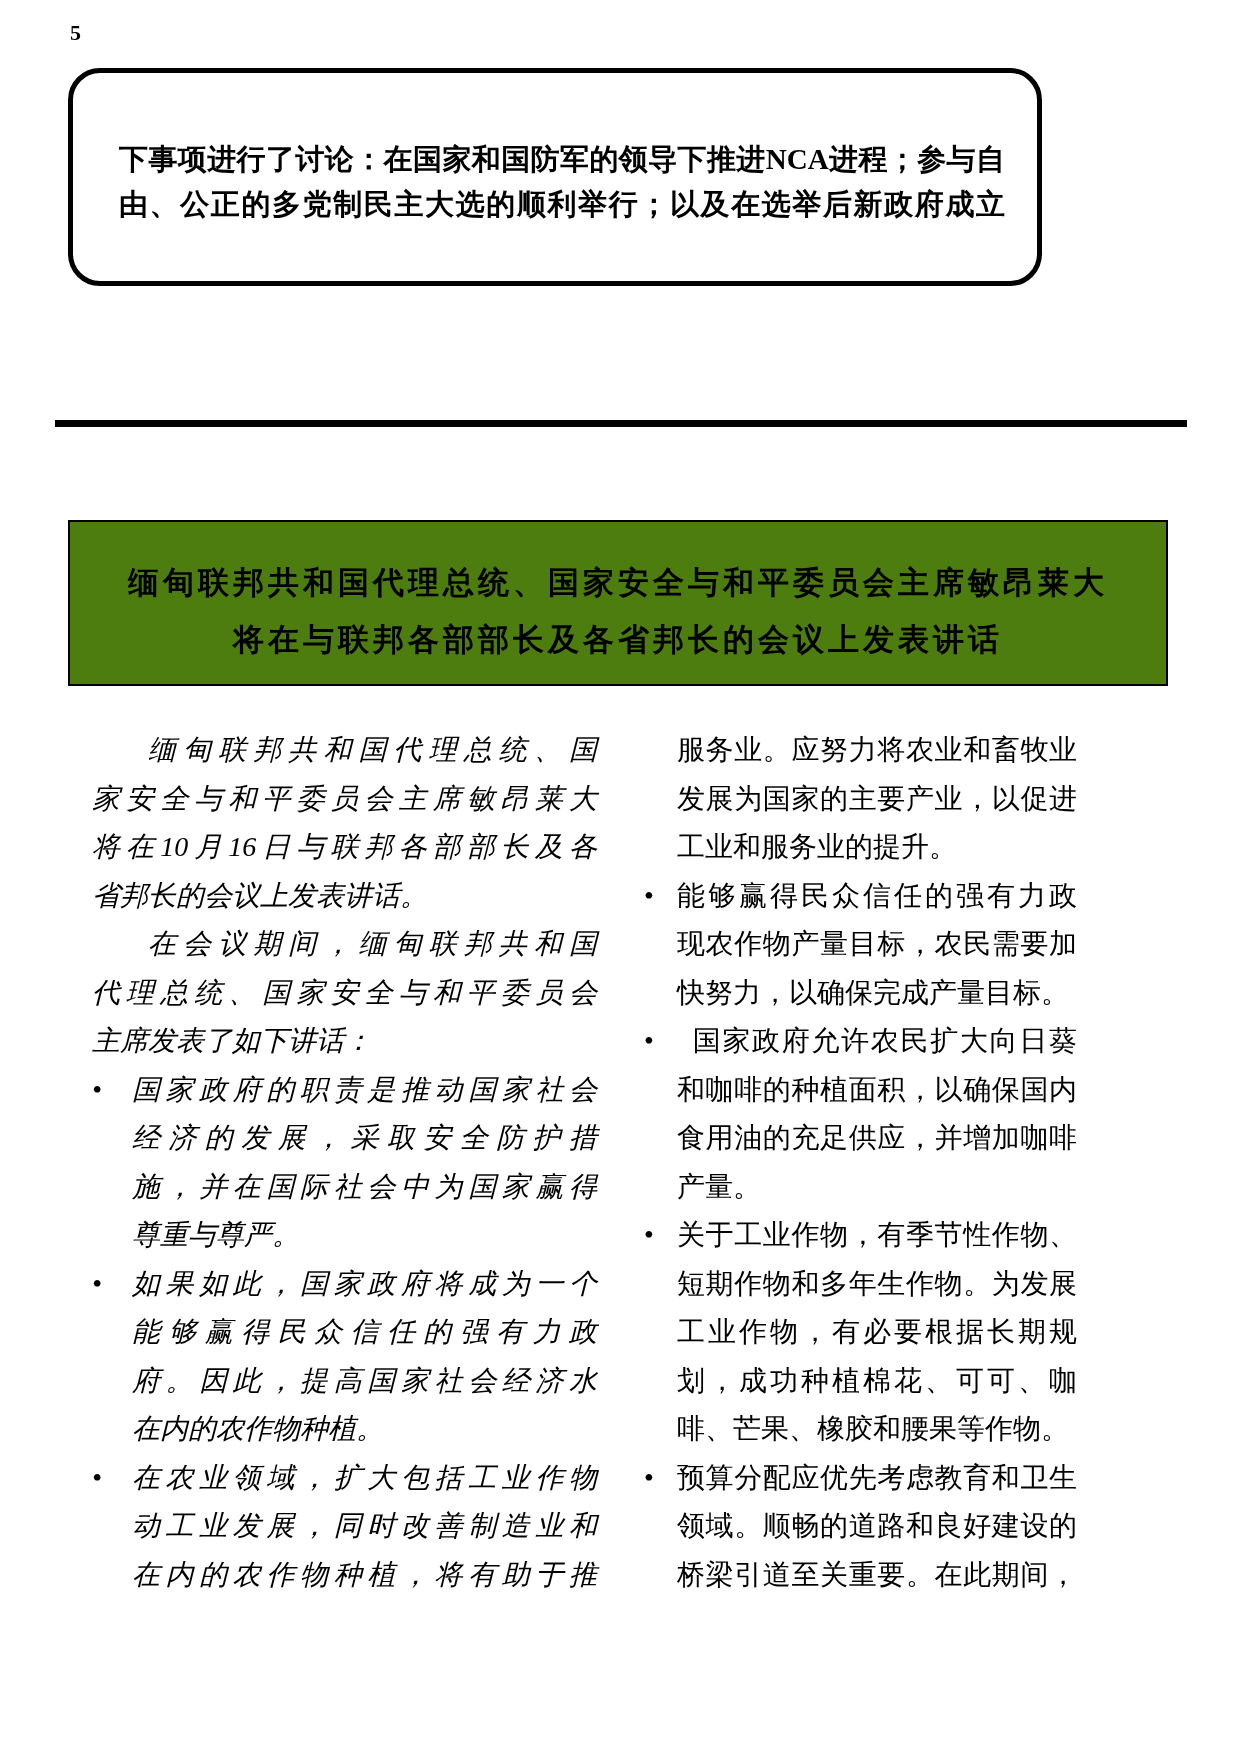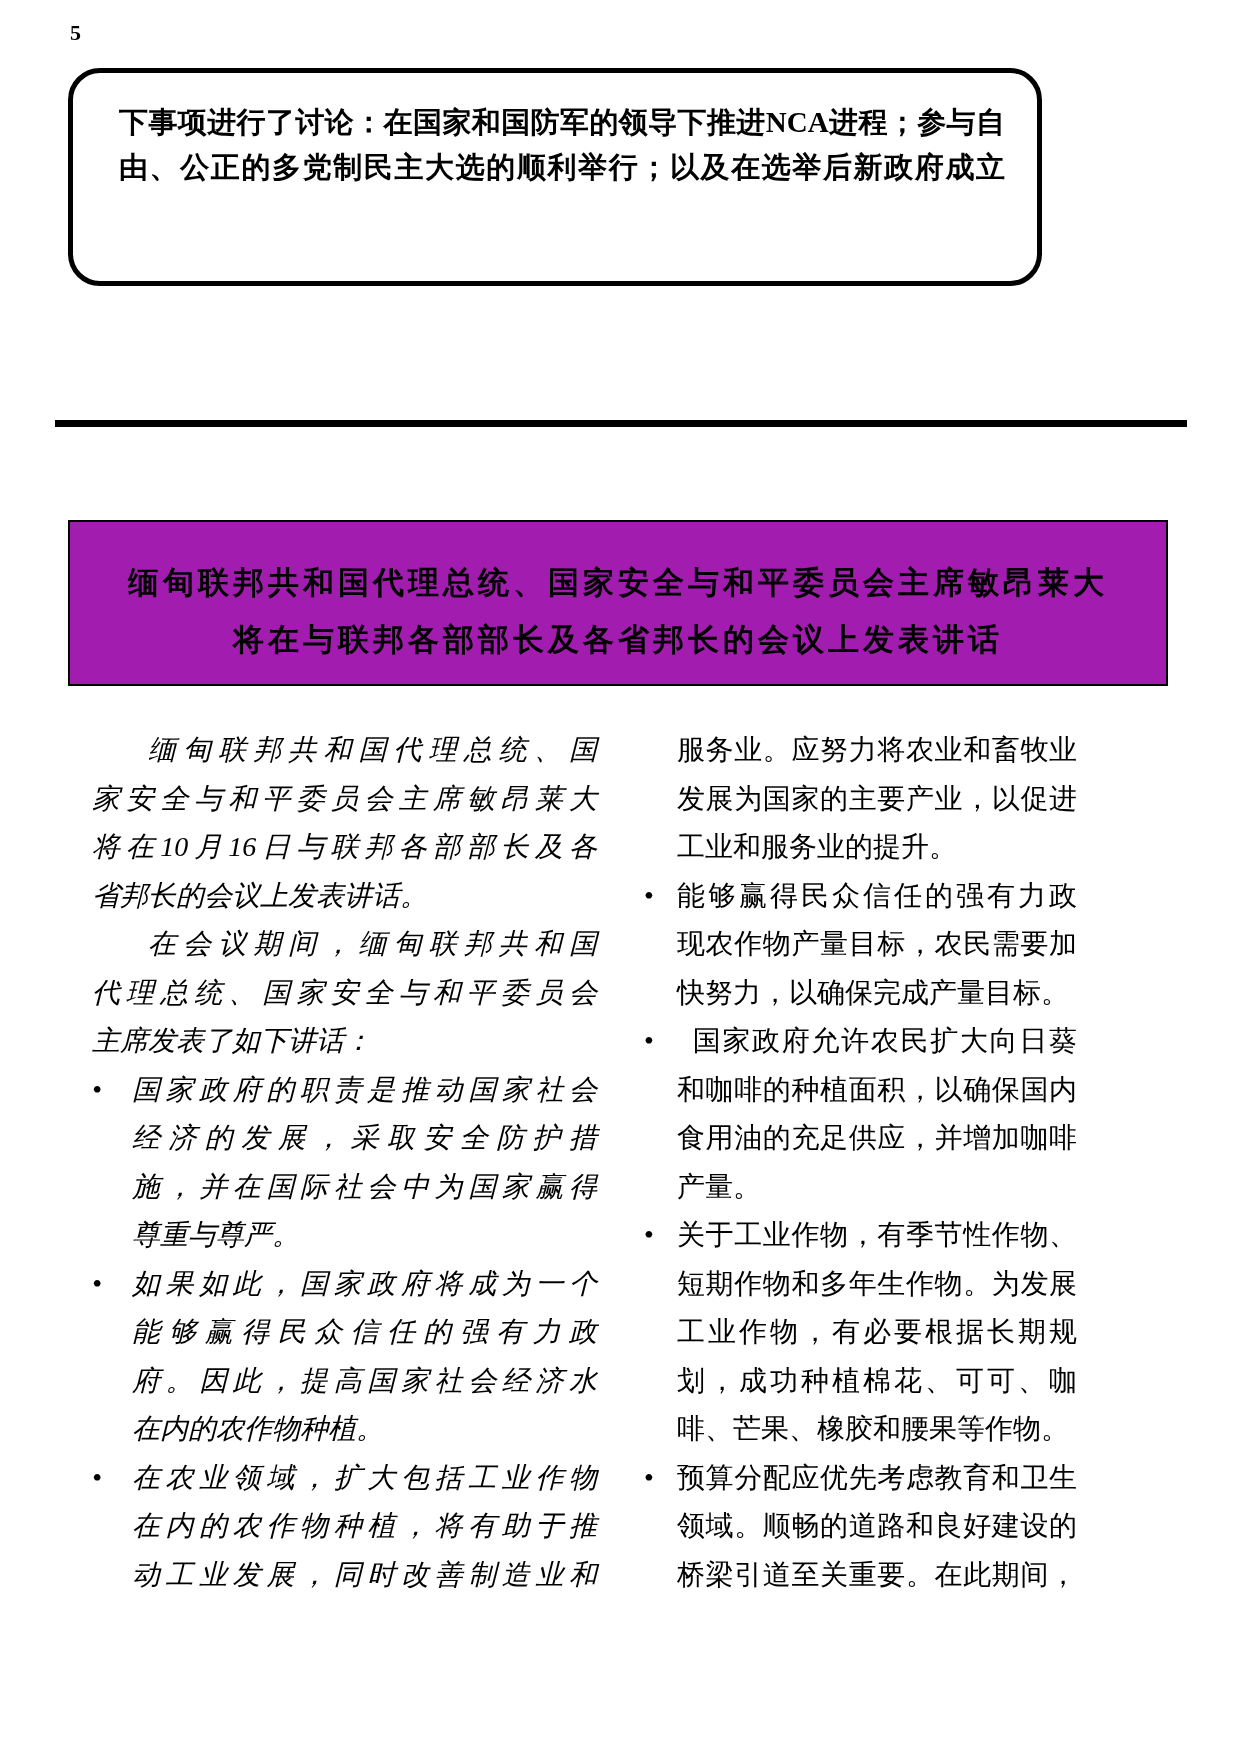--- a/index.html
+++ b/index.html
@@ -8,21 +8,21 @@
     font-family:"Liberation Serif","DejaVu Serif",serif;color:#000;
     overflow:hidden;
   }
   .page-number{
     position:absolute;left:70px;top:20px;
     font-size:22px;font-weight:bold;
   }
   .intro-box{
     position:absolute;left:68px;top:68px;width:974px;height:218px;
     border:5px solid #000;border-radius:32px;box-sizing:border-box;
-    padding:27px 32px 0 46px;background:#fff;
+    padding:64px 32px 0 46px;background:#fff;
   }
   .box-line{
     font-size:29px;font-weight:bold;line-height:45px;white-space:nowrap;
   }
   .divider{
     position:absolute;left:55px;top:420px;width:1132px;height:7px;background:#000;
   }
   .headline-box{
     position:absolute;left:68px;top:520px;width:1100px;height:166px;
     border:2px solid #000;box-sizing:border-box;text-align:center;
@@ -55,21 +55,21 @@
 
 <div class="page-number">5</div>
 
 <div class="intro-box">
     <div class="box-line fill">下事项进行了讨论：在国家和国防军的领导下推进NCA进程；参与自</div>
     <div class="box-line fill">由、公正的多党制民主大选的顺利举行；以及在选举后新政府成立</div>
   </div>
 
 <div class="divider"></div>
 
-<div class="headline-box" style="background: #a21caf;">
+<div class="headline-box" style="background: #4d7c0f;">
     <div class="headline-line">缅甸联邦共和国代理总统、国家安全与和平委员会主席敏昂莱大</div>
     <div class="headline-line">将在与联邦各部部长及各省邦长的会议上发表讲话</div>
   </div>
 
 <div class="article">
   <div class="col-left">
       <div class="block para">
         <div class="line first fill">缅甸联邦共和国代理总统、国</div>
         <div class="line fill">家安全与和平委员会主席敏昂莱大</div>
         <div class="line fill">将在10月16日与联邦各部部长及各</div>
@@ -95,22 +95,22 @@
           <div class="line fill">如果如此，国家政府将成为一个</div>
           <div class="line fill">能够赢得民众信任的强有力政</div>
           <div class="line fill">府。因此，提高国家社会经济水</div>
           <div class="line ">在内的农作物种植。</div>
         </div>
       </div>
       <div class="block bullet">
         <span class="bullet-marker">•</span>
         <div class="block-text">
           <div class="line fill">在农业领域，扩大包括工业作物</div>
+          <div class="line fill">动工业发展，同时改善制造业和</div>
           <div class="line fill">在内的农作物种植，将有助于推</div>
-          <div class="line fill">动工业发展，同时改善制造业和</div>
         </div>
       </div>
     </div>
   <div class="col-right">
       <div class="block cont">
         <span class="bullet-marker"></span>
         <div class="block-text">
           <div class="line fill">服务业。应努力将农业和畜牧业</div>
           <div class="line fill">发展为国家的主要产业，以促进</div>
           <div class="line ">工业和服务业的提升。</div>

